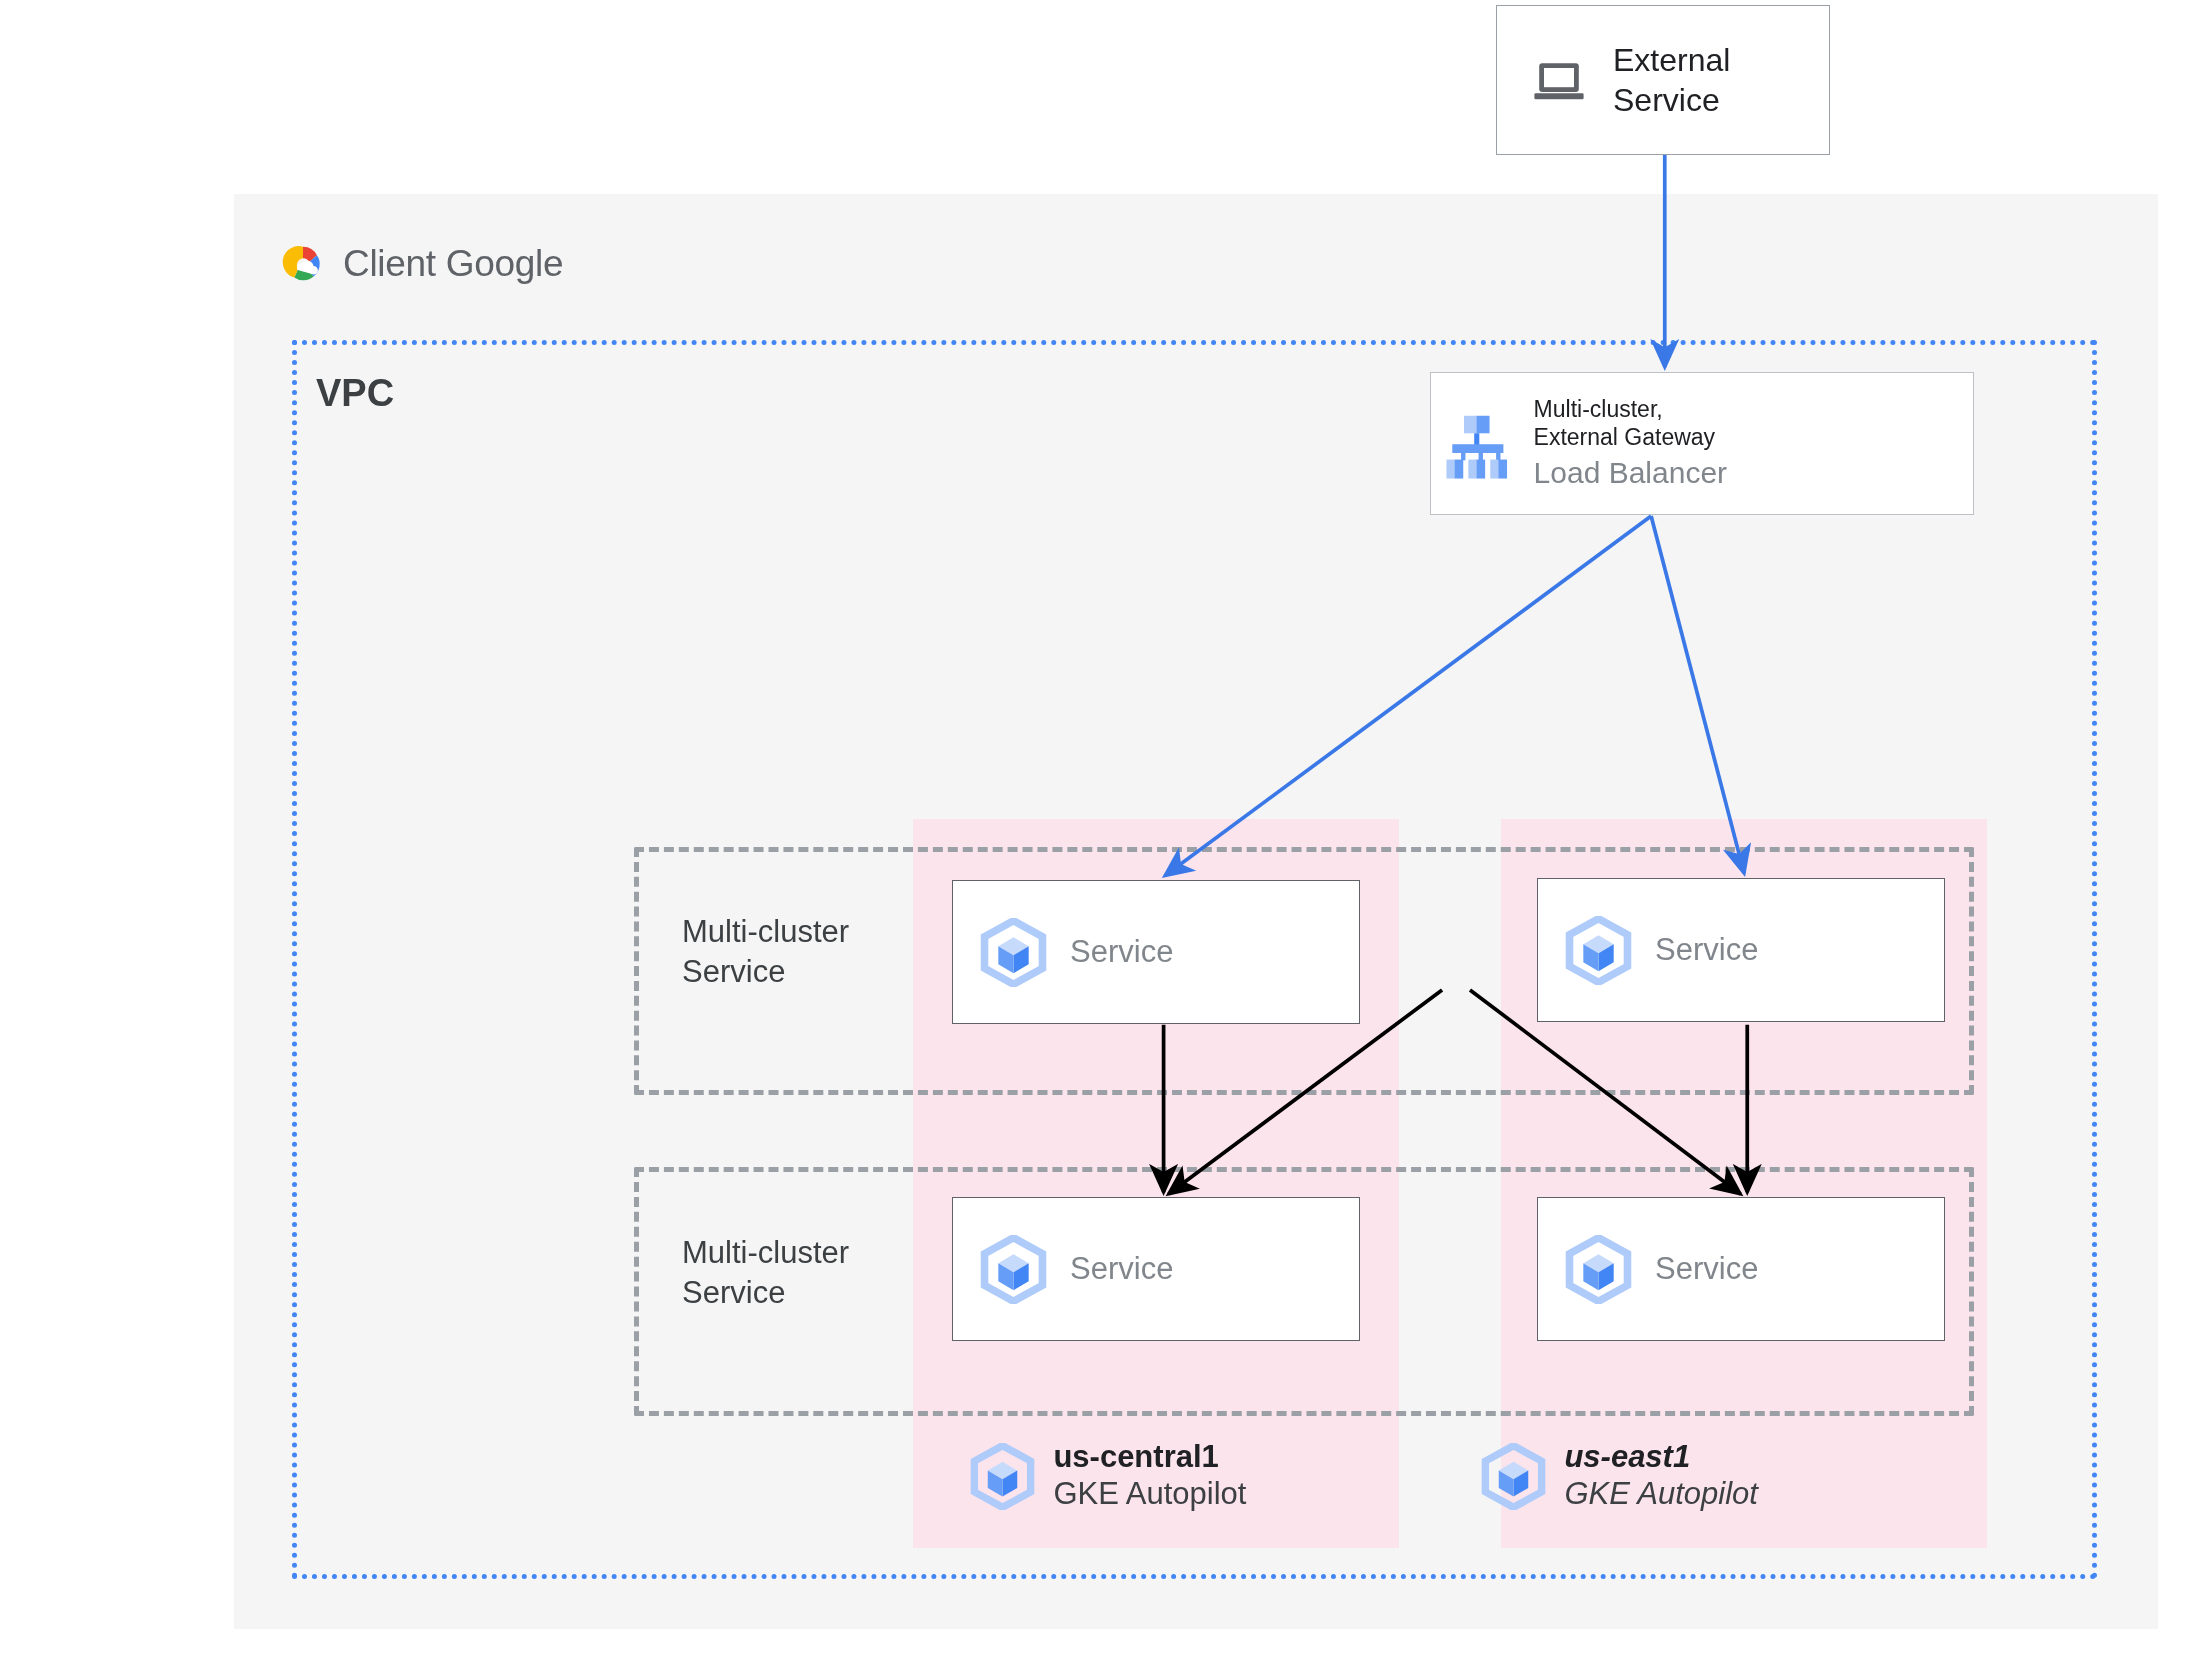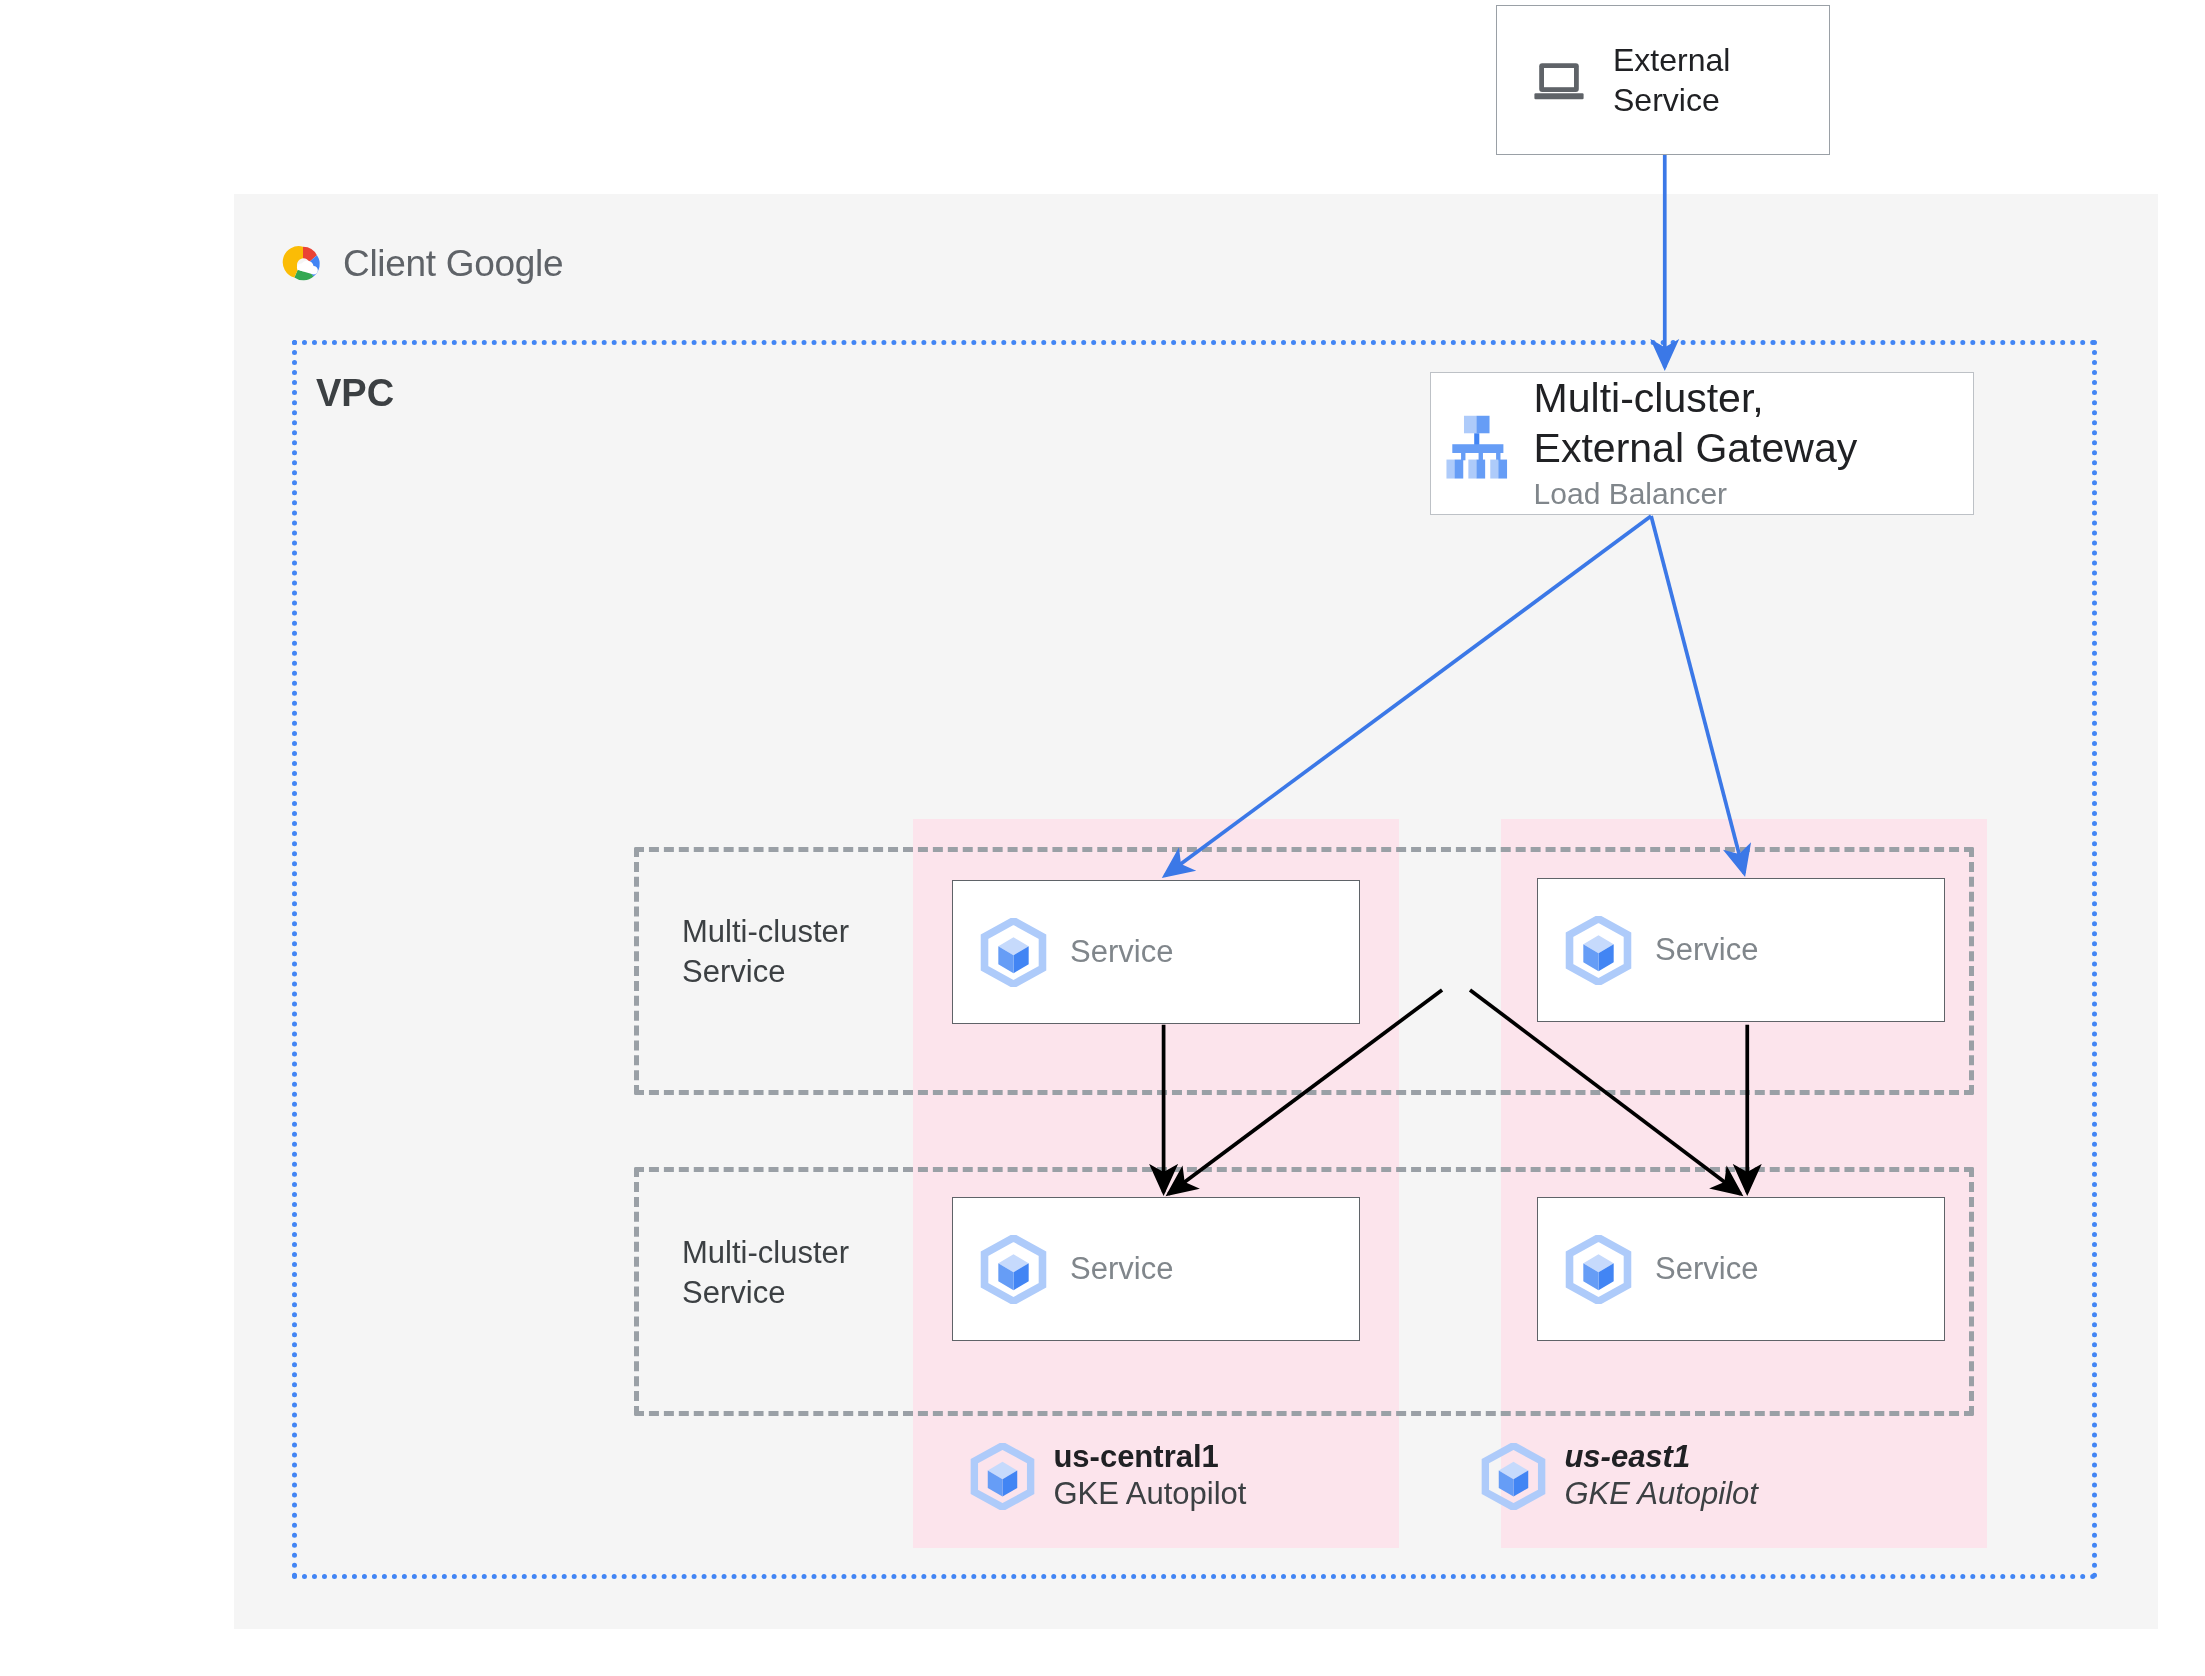--- a/index.html
+++ b/index.html
@@ -26,21 +26,21 @@
   
   #vpc-region{left:292px;top:340px;width:1805px;height:1239px;box-sizing:border-box;
       border:5.6px dotted #4285f4;border-radius:1.2px;}
   #vpc-label{left:316px;top:372px;font-size:38px;font-weight:bold;color:#3c4043;}
 
   
   #load-balancer{left:1430px;top:372px;width:544px;height:143px;background:#ffffff;
       border:1.9px solid #bdc1c6;box-sizing:border-box;display:flex;align-items:center;padding-left:13.6px;}
   #lb-icon{width:73px;height:73px;flex:0 0 73px;}
   #lb-text{margin-left:16px;}
-  #lb-title{font-size:41px;color:#202124;line-height:1.2;}
+  #lb-title{font-size:23px;color:#202124;line-height:1.2;}
   #lb-sub{font-size:30px;color:#80868b;line-height:1.25;margin-top:2.5px;}
 
   
   .cluster-band{top:819px;width:486px;height:729px;background:#fce4ec;}
   #band-left{left:913px;}
   #band-right{left:1501px;width:486px;}
 
   
   .mcs-row{left:634px;width:1340px;box-sizing:border-box;
       border:5.6px dashed #9aa0a6;border-radius:1.9px;}

